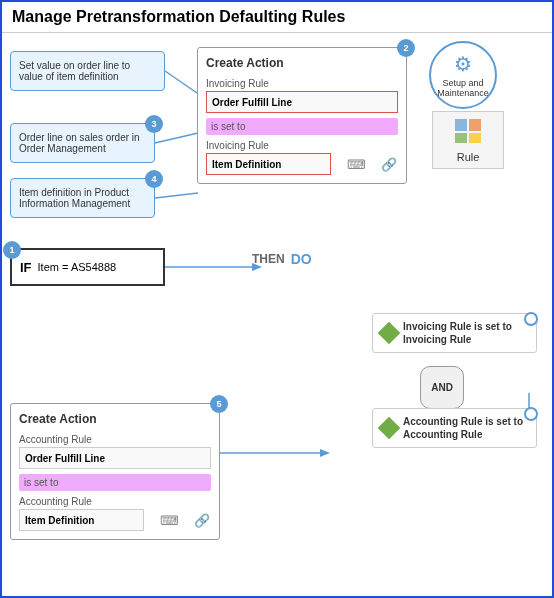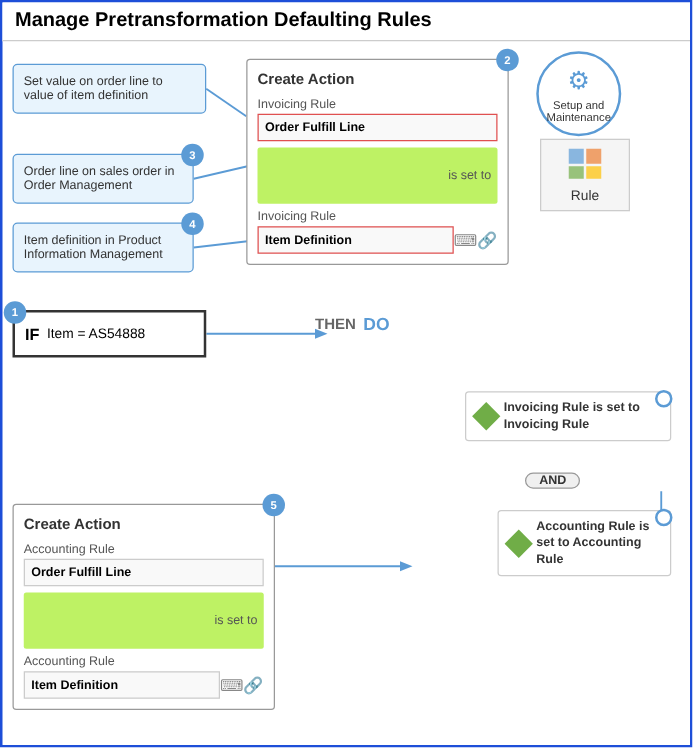--- a/index.html
+++ b/index.html
@@ -160,31 +160,30 @@
       font-weight: bold;
     }
 
     .ca-input.highlighted {
       border: 1px solid #e05050;
     }
 
     .ca-is-set-to {
       font-size: 10px;
       color: #555;
-      background: #bef264;
-      padding: 17px 5px;
+      background: #f0abfc;
+      padding: 3px 5px;
       margin-bottom: 5px;
       border-radius: 2px;
-      text-align: right;
     }
 
     .ca-input-with-icons {
       display: flex;
       align-items: center;
-      gap: 0;
+      gap: 16px;
     }
 
     .ca-input-with-icons .ca-input {
       flex: 1;
       margin-bottom: 0;
     }
 
     .icon-small {
       font-size: 13px;
       color: #888;
@@ -236,26 +235,26 @@
 
     .do-text {
       font-size: 10px;
       color: #333;
       max-width: 160px;
     }
 
     
     .and-block {
       position: absolute;
-      top: 345px;
+      top: 333px;
       right: 88px;
       background: #f0f0f0;
       border: 1px solid #999;
       border-radius: 10px;
-      padding: 0 10px;
+      padding: 15px 10px;
       font-size: 10px;
       font-weight: bold;
       color: #333;
     }
 
     
     .result-box {
       position: absolute;
       background: #fff;
       border: 1px solid #ccc;
@@ -270,21 +269,21 @@
 
     .result-box-1 {
       top: 280px;
       right: 15px;
       width: 165px;
     }
 
     .result-box-2 {
       top: 375px;
       right: 15px;
-      width: 139px;
+      width: 165px;
     }
 
     .green-diamond {
       width: 16px;
       height: 16px;
       background: #70ad47;
       transform: rotate(45deg);
       flex-shrink: 0;
     }
 

